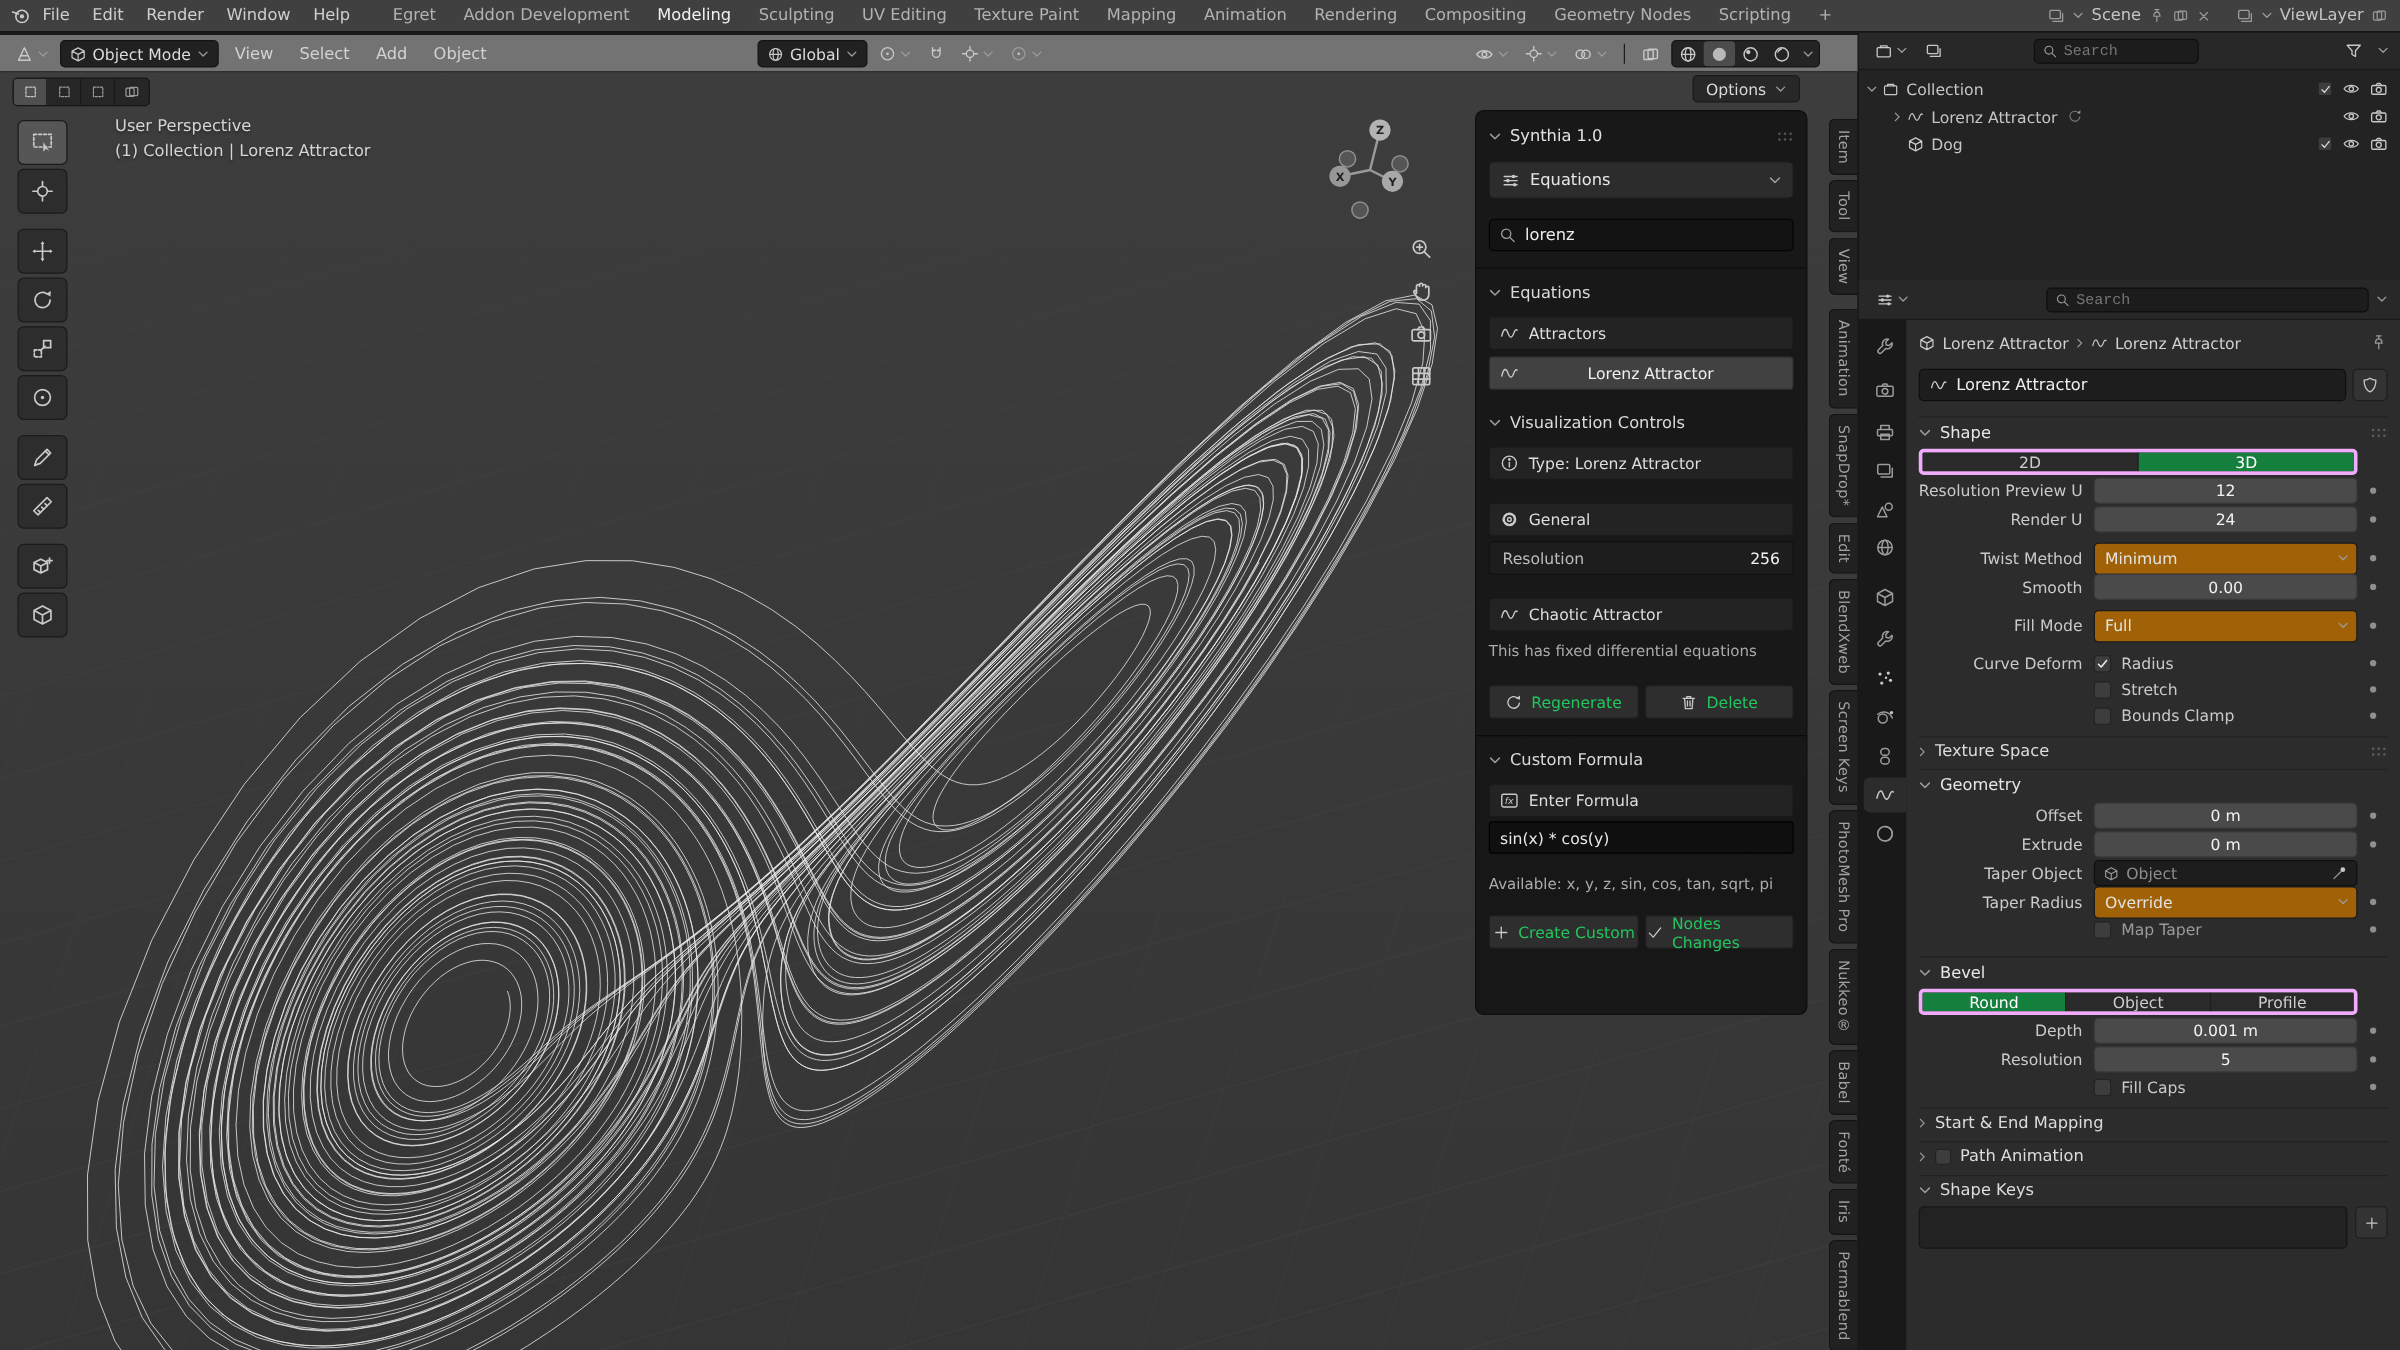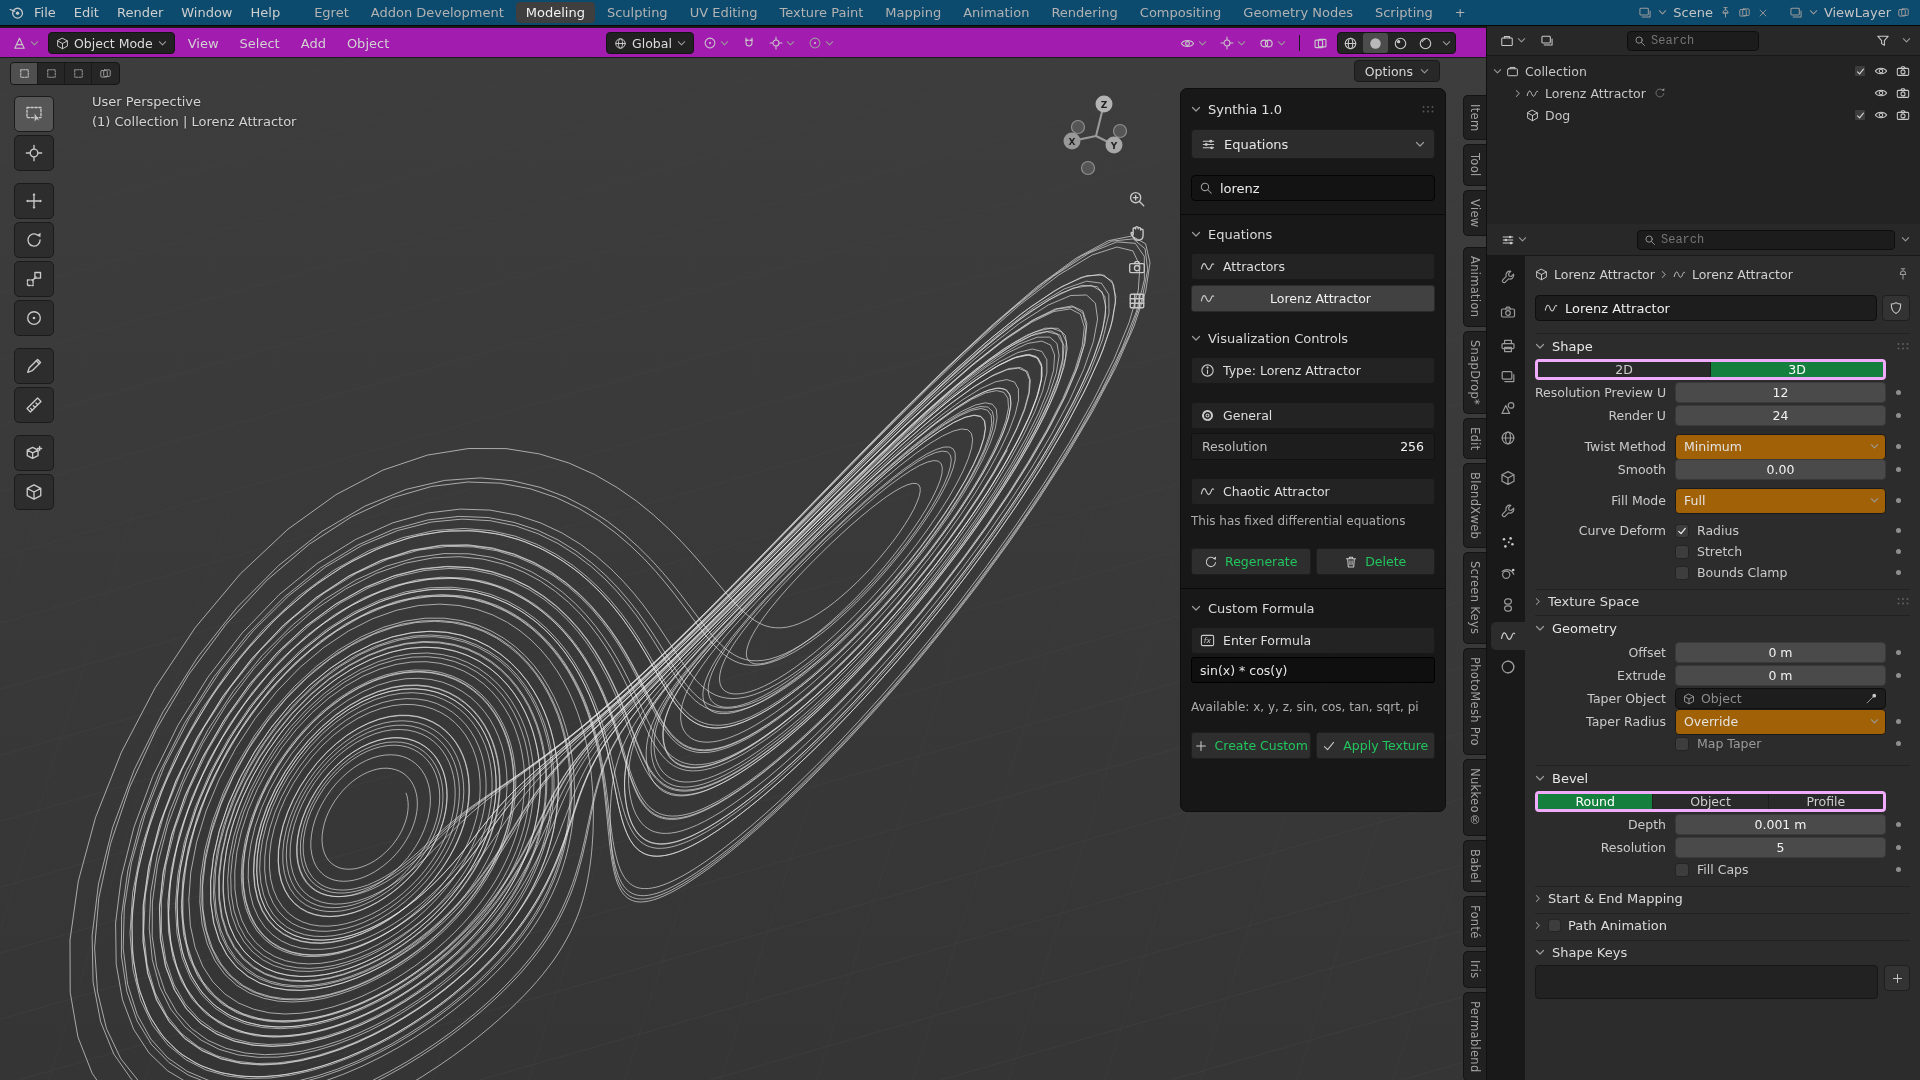--- a/index.html
+++ b/index.html
@@ -3,28 +3,28 @@
 <meta charset="utf-8">
 <style>
 *{margin:0;padding:0;box-sizing:border-box}
 html,body{width:1920px;height:1080px;overflow:hidden}
 body{background:#1a1a1a;font-family:"DejaVu Sans","Liberation Sans",sans-serif;color:#c8c8c8;font-size:13px}
 #app{position:relative;width:1920px;height:1080px}
 .ic{display:inline-block;vertical-align:middle;flex:none}
 svg.ic{stroke:#c9c9c9;fill:none;stroke-width:1.2;stroke-linecap:round;stroke-linejoin:round}
 svg.dim{stroke:#9b9b9b}
 
-#topbar{position:absolute;left:0;top:0;width:1920px;height:26px;background:#0c4a6e;display:flex;align-items:center;border-bottom:1px solid #070707;z-index:40}
+#topbar{position:absolute;left:0;top:0;width:1920px;height:26px;background:#404040;display:flex;align-items:center;border-bottom:1px solid #070707;z-index:40}
 .tmenu{padding:0 9px;color:#cecece;font-size:13px}
 #workspaces{display:flex;align-items:center;margin-left:14px}
 .wtab{padding:3px 10px;margin:0 1px;color:#b2b2b2;font-size:13px;border-radius:4px;white-space:nowrap}
 .wtab.active{background:#3f3f3f;color:#f2f2f2}
 #topbar-right{margin-left:auto;display:flex;align-items:center;gap:6px;padding-right:10px;color:#c4c4c4}
 
-#vph{position:absolute;left:0;top:28px;width:1486px;height:30px;background:#a21caf;border-bottom:1px solid #1b1b1b;z-index:30}
+#vph{position:absolute;left:0;top:28px;width:1486px;height:30px;background:#737373;border-bottom:1px solid #1b1b1b;z-index:30}
 .vgrp{position:absolute;top:0;height:30px;display:flex;align-items:center;gap:5px}
 .ddbtn{display:flex;align-items:center;gap:5px;background:#212121;border:1px solid #141414;border-radius:4px;height:22px;padding:0 7px;color:#dcdcdc;font-size:12.5px;white-space:nowrap}
 .hmenu{padding:0 8px;font-size:13px;color:#d2d2d2}
 .icbtn{display:flex;align-items:center;gap:3px;padding:0 4px;height:22px}
 .seg4{display:flex;background:#242424;border:1px solid #141414;border-radius:4px;height:22px;align-items:center}
 .seg4 .s{width:25px;height:20px;display:flex;align-items:center;justify-content:center;border-radius:3px}
 .seg4 .s.active{background:#4c4c4c}
 .vsep{width:1px;height:16px;background:#1c1c1c;margin:0 4px}
 
 #viewport{position:absolute;left:0;top:56px;width:1486px;height:1024px;background:linear-gradient(#3d3d3d,#353535);overflow:hidden}
@@ -805,21 +805,21 @@
         <span class="b">
           <svg class="ic" width="14" height="14">
               <use href="#i-plus"></use>
             </svg>
           <span>Create Custom</span>
         </span>
         <span class="b">
           <svg class="ic" width="14" height="14">
               <use href="#i-check"></use>
             </svg>
-          <span>Apply Texture</span>
+          <span>Nodes Changes</span>
         </span>
       </div>
     </div>
 
     <div id="sidetabs">
       <span class="vtab">Item</span>
       <span class="vtab">Tool</span>
       <span class="vtab">View</span>
       <span class="vtab" style="margin-top:7px">Animation</span>
       <span class="vtab">SnapDrop*</span>

